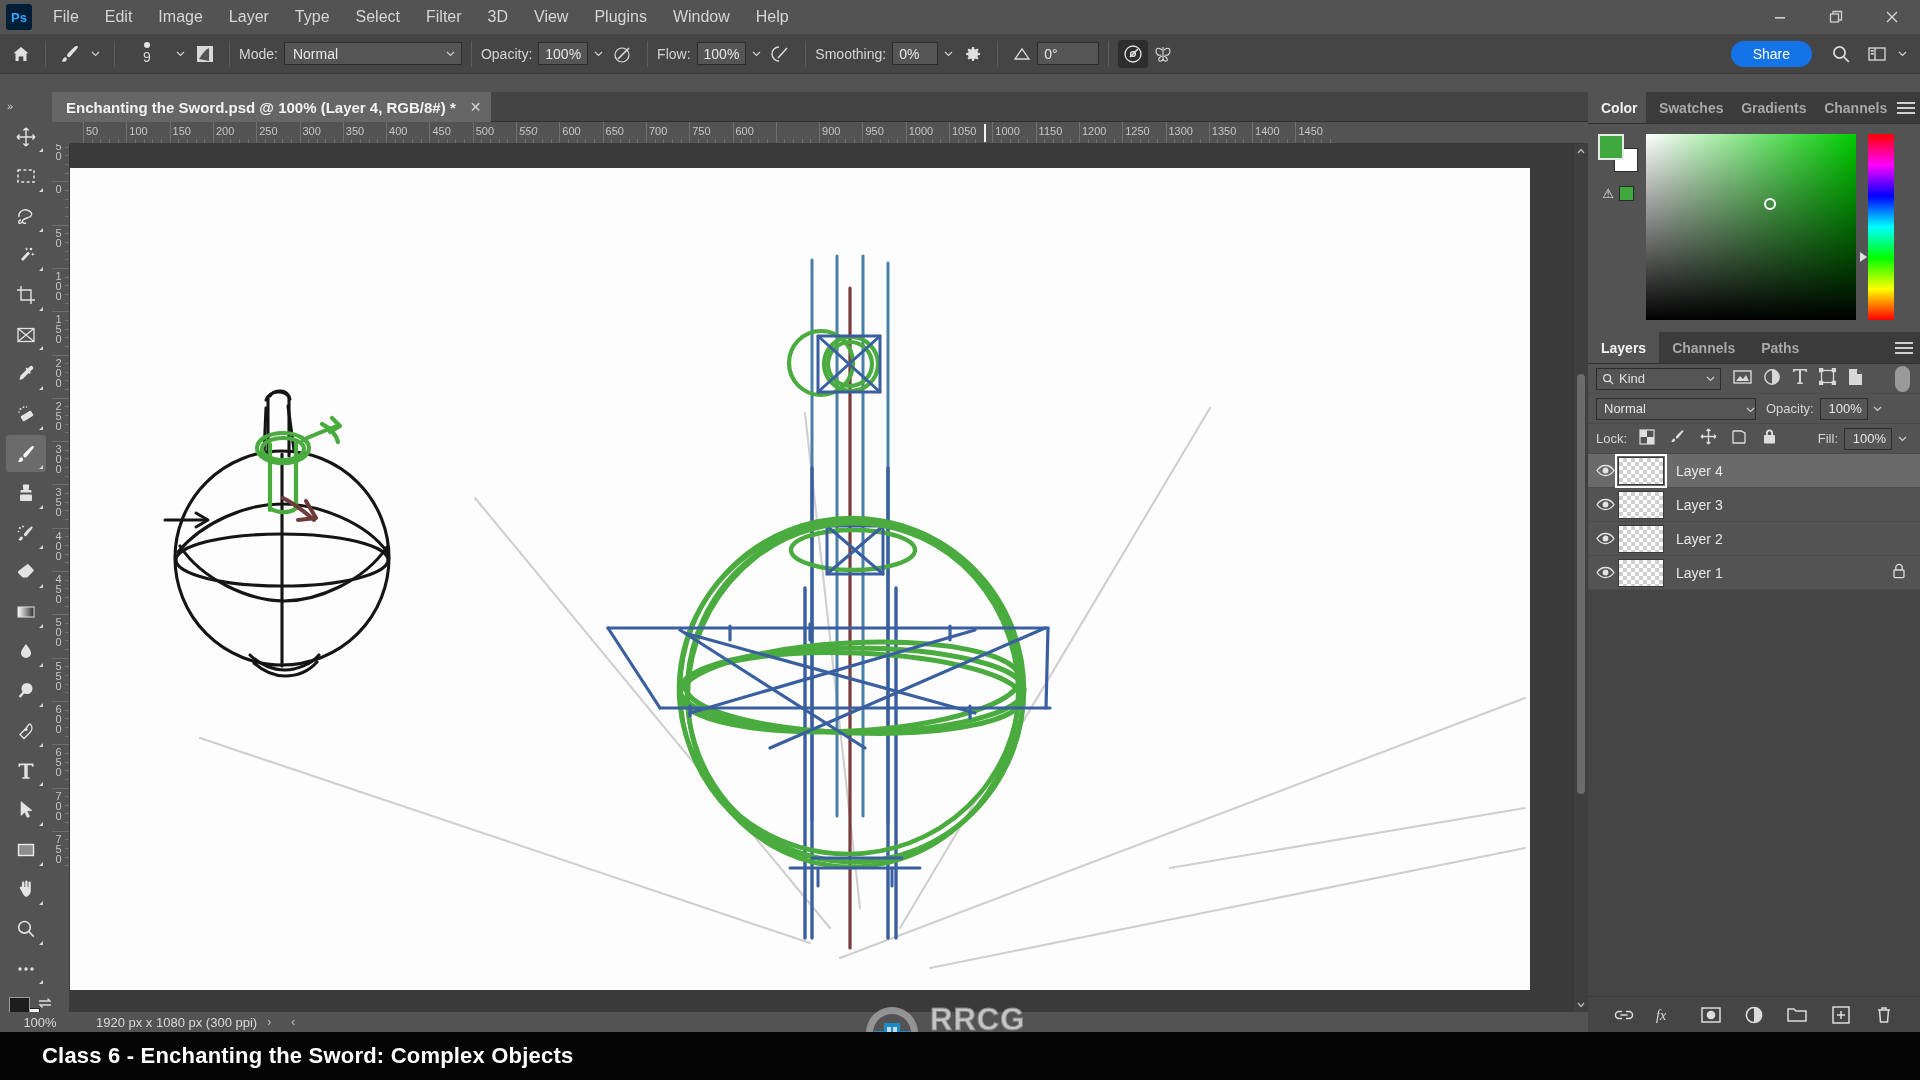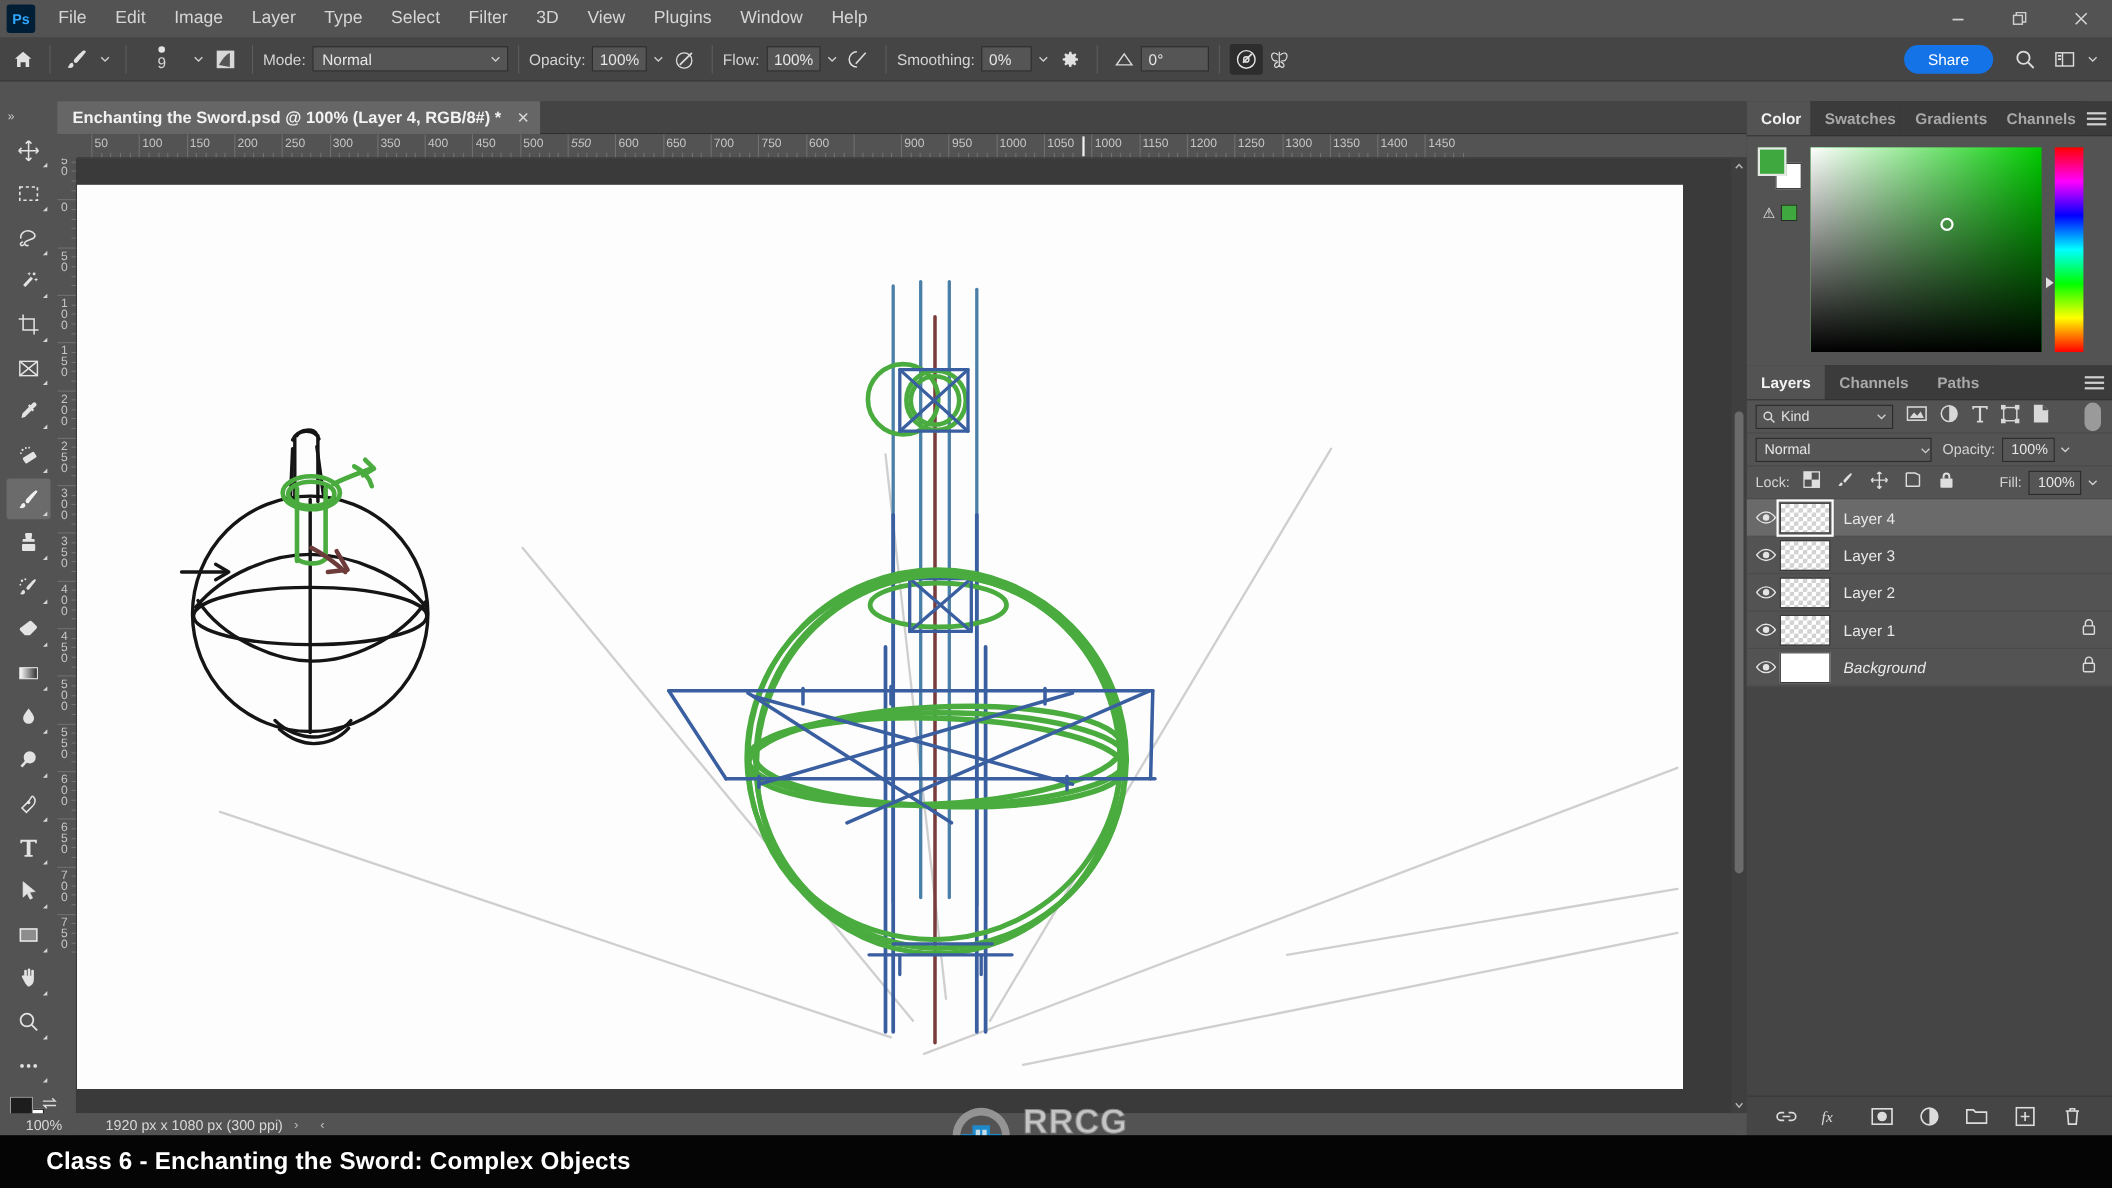--- a/index.html
+++ b/index.html
@@ -1229,34 +1229,20 @@
                 <circle cx="9.5" cy="6.5" r="2.3" fill="#e4e4e4"></circle>
               </svg>
             </div>
             <div class="thumb-box"></div>
             <div class="layer-name">Layer 1</div>
             <div class="lock-badge"><svg width="14" height="16" viewBox="0 0 14 16" fill="none" stroke="#dcdcdc" stroke-width="1.3">
                 <path d="M3.8 7V4.6a3.2 3.2 0 016.4 0V7"></path>
                 <rect x="2" y="7" width="10" height="7.6" rx="1"></rect>
               </svg></div>
           </div>
-          <div class="layer-row">
-            <div class="eye">
-              <svg width="19" height="13" viewBox="0 0 19 13" fill="none" stroke="#e4e4e4" stroke-width="1.3">
-                <path d="M1 6.5S4.3 1.5 9.5 1.5 18 6.5 18 6.5 14.7 11.5 9.5 11.5 1 6.5 1 6.5z"></path>
-                <circle cx="9.5" cy="6.5" r="2.3" fill="#e4e4e4"></circle>
-              </svg>
-            </div>
-            <div class="thumb-box white"></div>
-            <div class="layer-name italic">Background</div>
-            <div class="lock-badge"><svg width="14" height="16" viewBox="0 0 14 16" fill="none" stroke="#dcdcdc" stroke-width="1.3">
-                <path d="M3.8 7V4.6a3.2 3.2 0 016.4 0V7"></path>
-                <rect x="2" y="7" width="10" height="7.6" rx="1"></rect>
-              </svg></div>
-          </div>
         </div>
     </div>
 
     <div class="panel-footer">
       <span class="pf-icon">
         <svg width="20" height="14" viewBox="0 0 20 14" fill="none" stroke="#dcdcdc" stroke-width="1.5">
             <path d="M8 3.5H5a3.5 3.5 0 100 7h3M12 3.5h3a3.5 3.5 0 110 7h-3M6.5 7h7"></path>
           </svg>
       </span>
       <span class="pf-icon">

